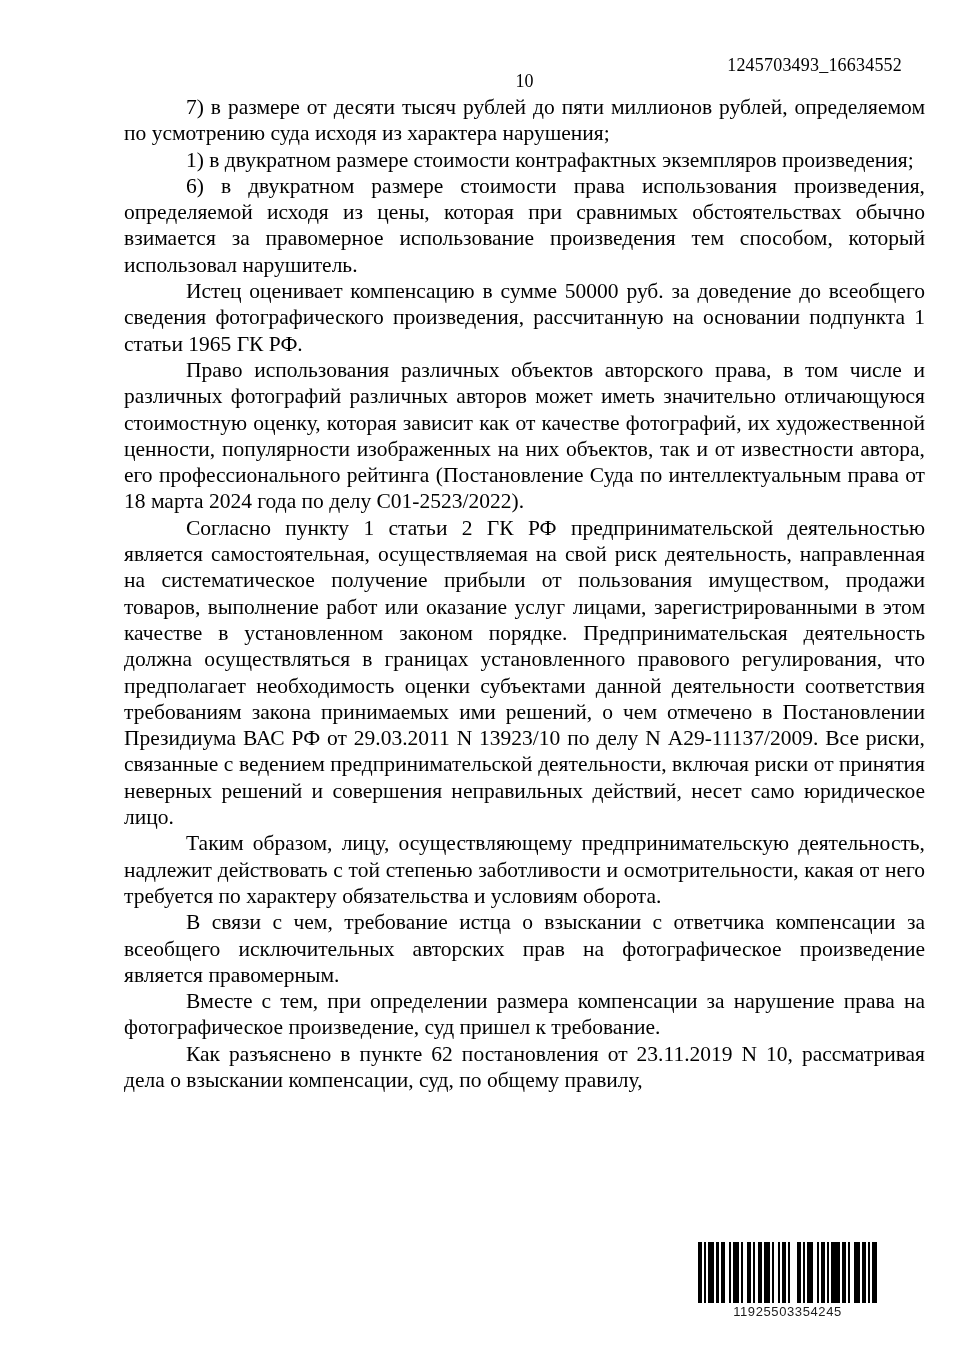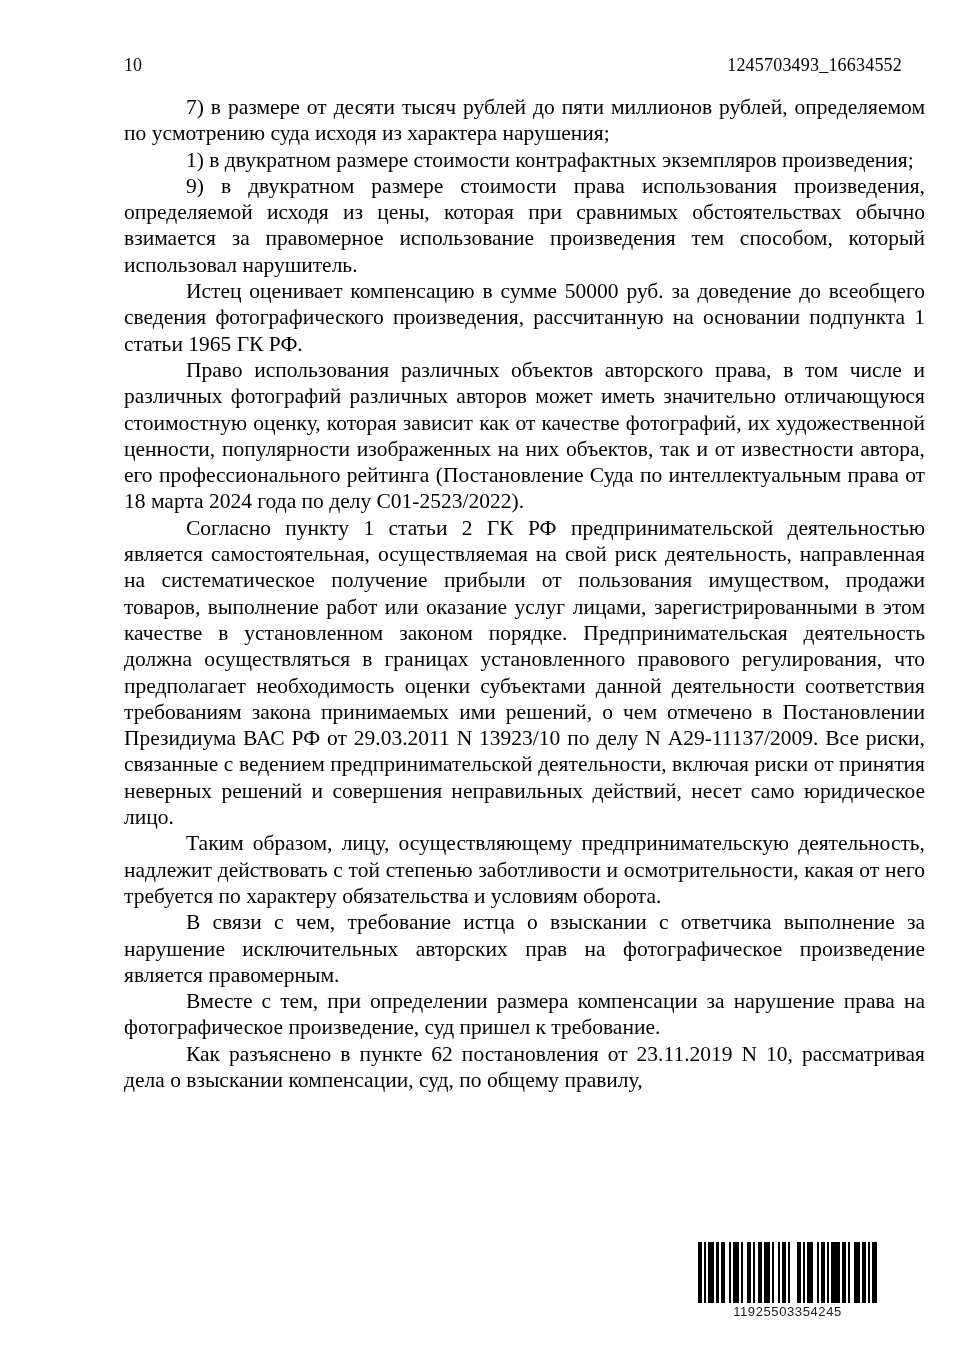--- a/index.html
+++ b/index.html
@@ -22,22 +22,22 @@
     top: 55px;
     width: 801px;
     height: 24px;
     font-size: 18px;
     line-height: 20px;
   }
   .page-num {
     position: absolute;
     left: 0;
     right: 0;
-    top: 0;
-    text-align: left;
+    top: 16px;
+    text-align: center;
   }
   .doc-id {
     position: absolute;
     right: 23px;
     top: 0;
     letter-spacing: 0.2px;
   }
   .content {
     position: absolute;
     left: 124px;
@@ -83,26 +83,26 @@
 <div class="page">
 
   <div class="header">
     <span class="page-num">10</span>
     <span class="doc-id">1245703493_16634552</span>
   </div>
 
   <div class="content">
       <p>7) в размере от десяти тысяч рублей до пяти миллионов рублей, определяемом по усмотрению суда исходя из характера нарушения;</p>
       <p>1) в двукратном размере стоимости контрафактных экземпляров произведения;</p>
-      <p>9) в двукратном размере стоимости права использования произведения, определяемой исходя из цены, которая при сравнимых обстоятельствах обычно взимается за правомерное использование произведения тем способом, который использовал нарушитель.</p>
+      <p>6) в двукратном размере стоимости права использования произведения, определяемой исходя из цены, которая при сравнимых обстоятельствах обычно взимается за правомерное использование произведения тем способом, который использовал нарушитель.</p>
       <p>Истец оценивает компенсацию в сумме 50000 руб. за доведение до всеобщего сведения фотографического произведения, рассчитанную на основании подпункта 1 статьи 1965 ГК РФ.</p>
       <p>Право использования различных объектов авторского права, в том числе и различных фотографий различных авторов может иметь значительно отличающуюся стоимостную оценку, которая зависит как от качестве фотографий, их художественной ценности, популярности изображенных на них объектов, так и от известности автора, его профессионального рейтинга (Постановление Суда по интеллектуальным права от 18 марта 2024 года по делу С01-2523/2022).</p>
       <p>Согласно пункту 1 статьи 2 ГК РФ предпринимательской деятельностью является самостоятельная, осуществляемая на свой риск деятельность, направленная на систематическое получение прибыли от пользования имуществом, продажи товаров, выполнение работ или оказание услуг лицами, зарегистрированными в этом качестве в установленном законом порядке. Предпринимательская деятельность должна осуществляться в границах установленного правового регулирования, что предполагает необходимость оценки субъектами данной деятельности соответствия требованиям закона принимаемых ими решений, о чем отмечено в Постановлении Президиума ВАС РФ от 29.03.2011 N 13923/10 по делу N А29-11137/2009. Все риски, связанные с ведением предпринимательской деятельности, включая риски от принятия неверных решений и совершения неправильных действий, несет само юридическое лицо.</p>
       <p>Таким образом, лицу, осуществляющему предпринимательскую деятельность, надлежит действовать с той степенью заботливости и осмотрительности, какая от него требуется по характеру обязательства и условиям оборота.</p>
-      <p>В связи с чем, требование истца о взыскании с ответчика выполнение за нарушение исключительных авторских прав на фотографическое произведение является правомерным.</p>
+      <p>В связи с чем, требование истца о взыскании с ответчика компенсации за всеобщего исключительных авторских прав на фотографическое произведение является правомерным.</p>
       <p>Вместе с тем, при определении размера компенсации за нарушение права на фотографическое произведение, суд пришел к требование.</p>
       <p>Как разъяснено в пункте 62 постановления от 23.11.2019 N 10, рассматривая дела о взыскании компенсации, суд, по общему правилу,</p>
     </div>
 
   <div class="barcode-block">
     <div class="barcode-bars">
         <span class="b bar-black" style="width: 2.29885%;"></span>
         <span class="b bar-white" style="width: 1.14943%;"></span>
         <span class="b bar-black" style="width: 1.14943%;"></span>
         <span class="b bar-white" style="width: 1.14943%;"></span>

